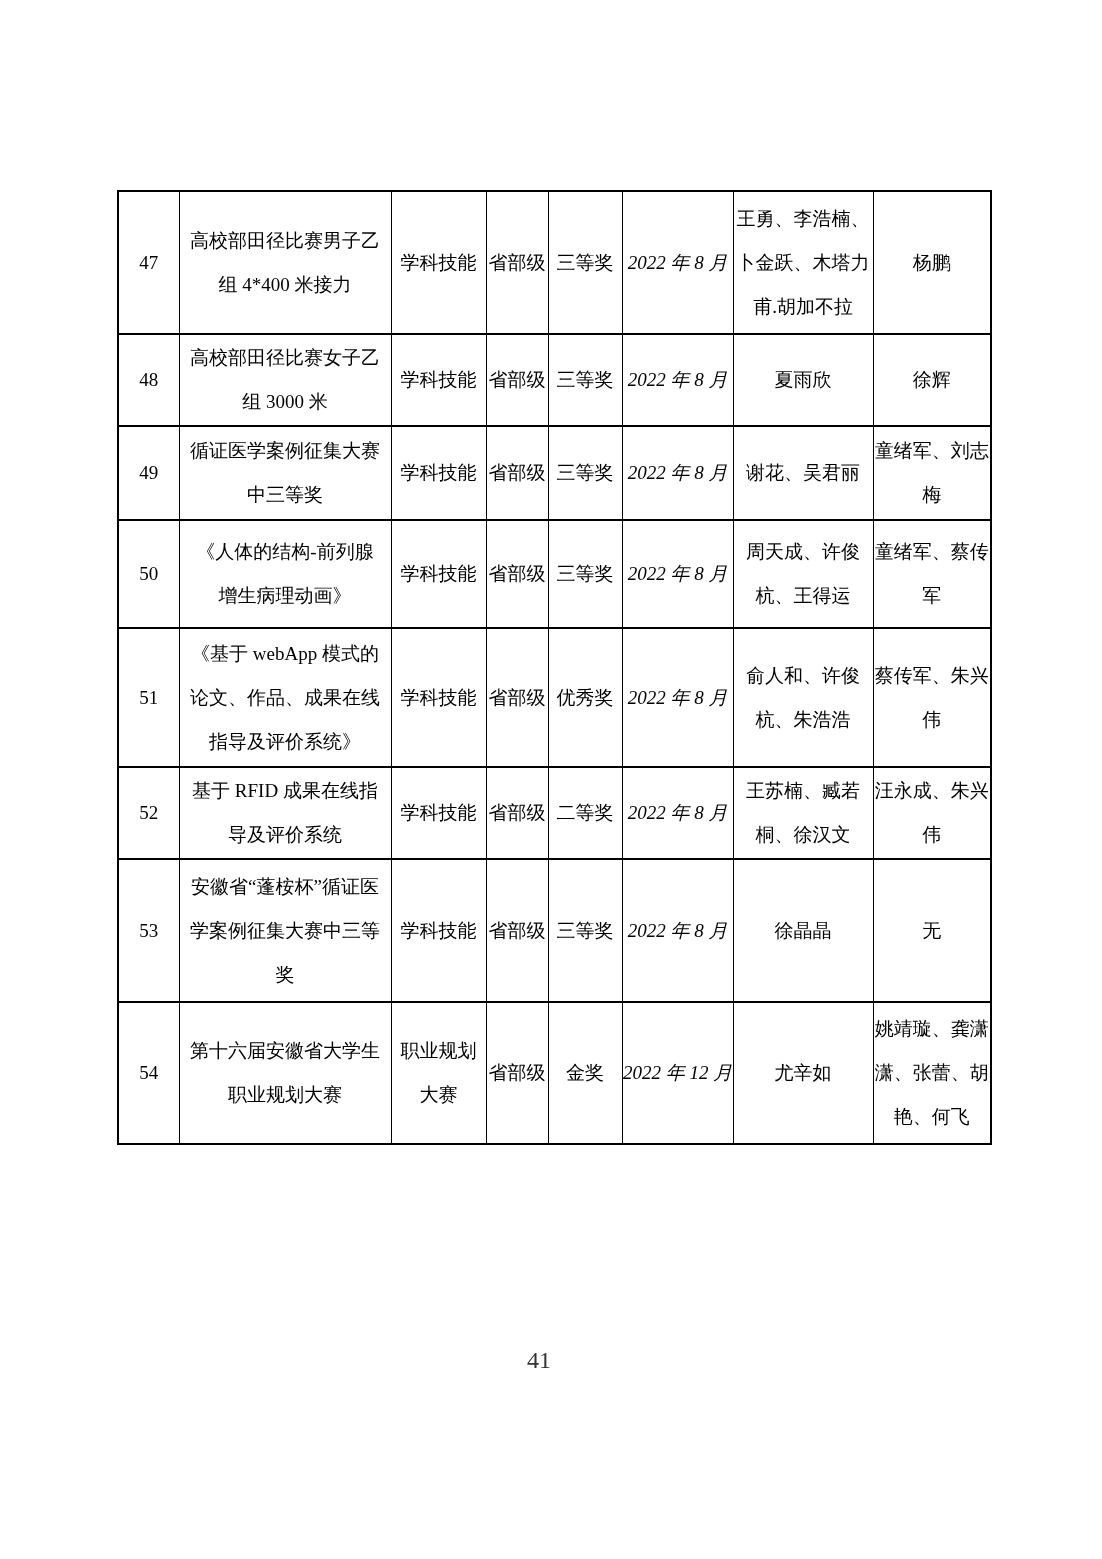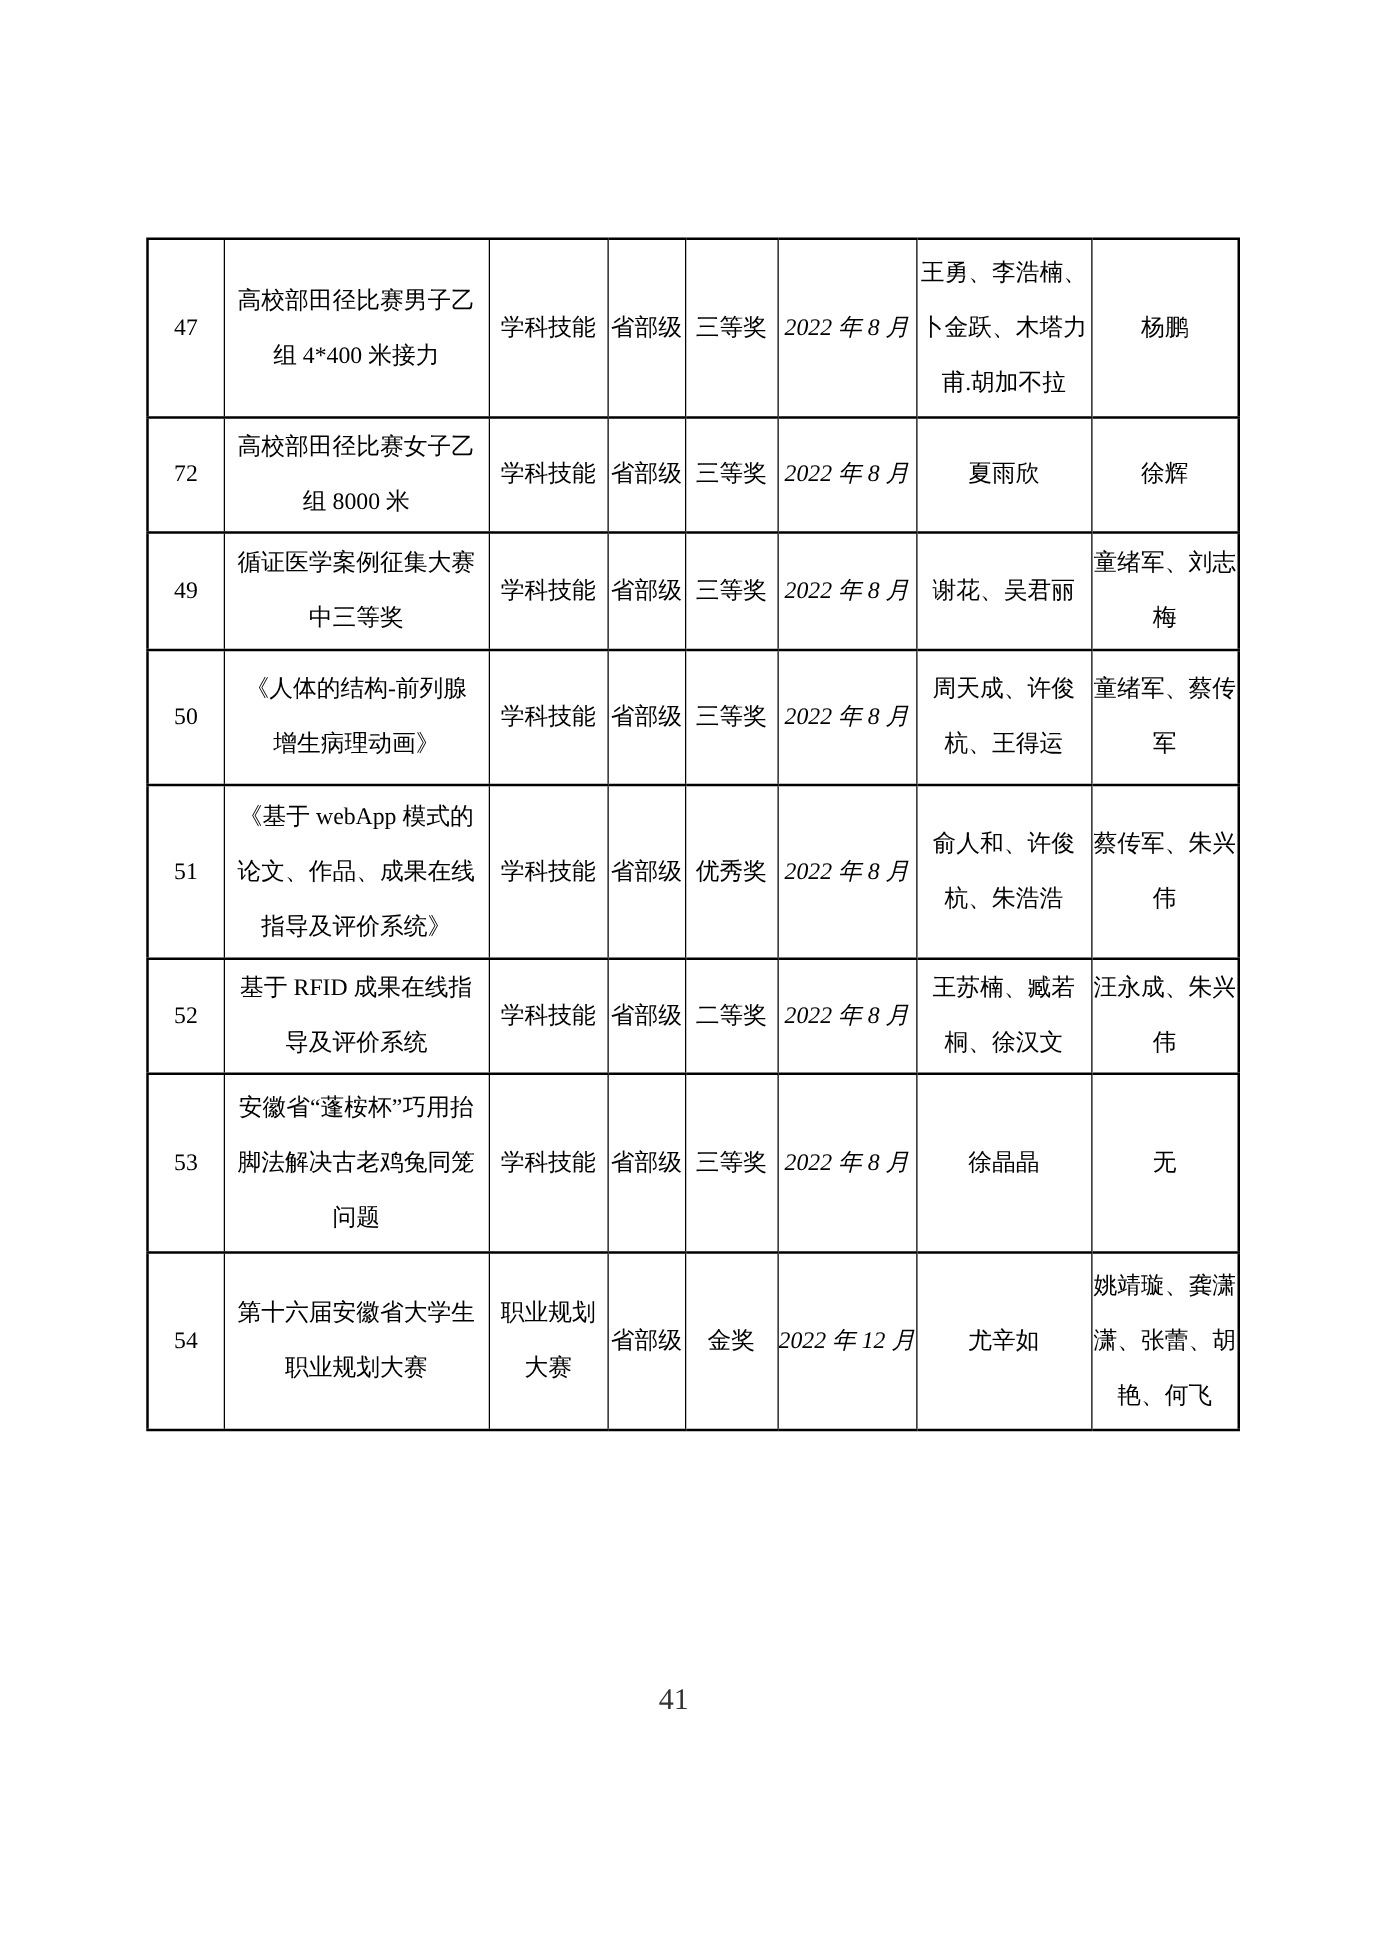--- a/index.html
+++ b/index.html
@@ -73,22 +73,22 @@
           <td class="col-no">47</td>
           <td class="col-name">高校部田径比赛男子乙组 4*400 米接力</td>
           <td class="col-category">学科技能</td>
           <td class="col-level">省部级</td>
           <td class="col-award">三等奖</td>
           <td class="col-date">2022 年 8 月</td>
           <td class="col-participants">王勇、李浩楠、卜金跃、木塔力甫.胡加不拉</td>
           <td class="col-advisors">杨鹏</td>
         </tr>
         <tr>
-          <td class="col-no">72</td>
-          <td class="col-name">高校部田径比赛女子乙组 8000 米</td>
+          <td class="col-no">48</td>
+          <td class="col-name">高校部田径比赛女子乙组 3000 米</td>
           <td class="col-category">学科技能</td>
           <td class="col-level">省部级</td>
           <td class="col-award">三等奖</td>
           <td class="col-date">2022 年 8 月</td>
           <td class="col-participants">夏雨欣</td>
           <td class="col-advisors">徐辉</td>
         </tr>
         <tr>
           <td class="col-no">49</td>
           <td class="col-name">循证医学案例征集大赛中三等奖</td>
@@ -124,21 +124,21 @@
           <td class="col-name">基于 RFID 成果在线指导及评价系统</td>
           <td class="col-category">学科技能</td>
           <td class="col-level">省部级</td>
           <td class="col-award">二等奖</td>
           <td class="col-date">2022 年 8 月</td>
           <td class="col-participants">王苏楠、臧若桐、徐汉文</td>
           <td class="col-advisors">汪永成、朱兴伟</td>
         </tr>
         <tr>
           <td class="col-no">53</td>
-          <td class="col-name">安徽省“蓬桉杯”巧用抬脚法解决古老鸡兔同笼问题</td>
+          <td class="col-name">安徽省“蓬桉杯”循证医学案例征集大赛中三等奖</td>
           <td class="col-category">学科技能</td>
           <td class="col-level">省部级</td>
           <td class="col-award">三等奖</td>
           <td class="col-date">2022 年 8 月</td>
           <td class="col-participants">徐晶晶</td>
           <td class="col-advisors">无</td>
         </tr>
         <tr>
           <td class="col-no">54</td>
           <td class="col-name">第十六届安徽省大学生职业规划大赛</td>

